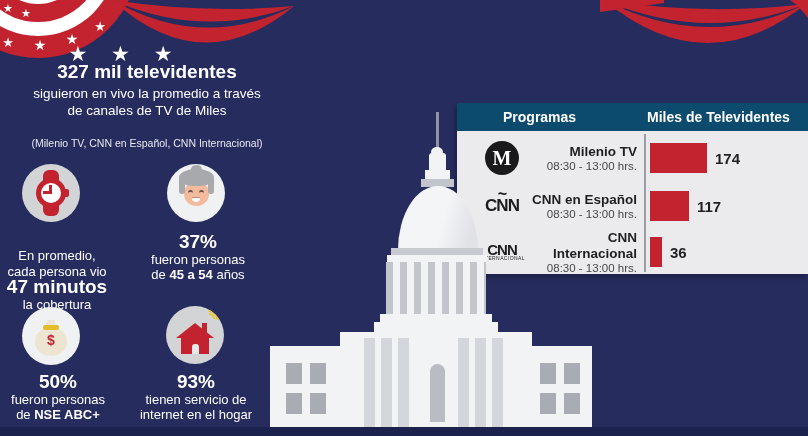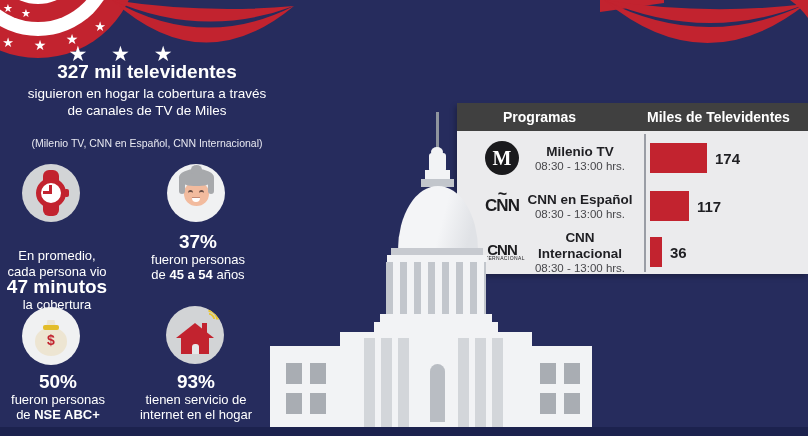--- a/index.html
+++ b/index.html
@@ -88,36 +88,36 @@
   .stat strong{font-size:19px;}
   .stat .b{font-weight:bold;}
   .st-watch{left:0;top:248px;width:114px;}
   .st-age{left:138px;top:234px;width:120px;}
   .st-nse{left:0;top:374px;width:116px;}
   .st-internet{left:134px;top:374px;width:124px;}
 
   
   .panel{position:absolute;left:457px;top:103px;width:351px;height:171px;background:#ebebed;
          z-index:4;box-shadow:-2px 3px 5px rgba(0,0,0,.25);}
-  .panel-header{position:absolute;left:0;top:0;width:100%;height:28px;background:#404040;}
+  .panel-header{position:absolute;left:0;top:0;width:100%;height:28px;background:#0c4a6e;}
   .panel-header span{position:absolute;color:#fff;font-weight:bold;font-size:14px;top:6px;}
   .ph-col1{left:46px;} .ph-col2{left:190px;}
   .axis{position:absolute;left:187px;top:31px;width:2px;height:138px;background:#9a9da5;}
   .crow{position:absolute;left:0;width:100%;height:46px;display:flex;align-items:center;}
   .crow-0{top:32px;} .crow-1{top:80px;} .crow-2{top:126px;}
   .logo-slot{width:42px;margin-left:24px;display:flex;align-items:center;justify-content:center;flex:none;}
   .milenio{width:34px;height:34px;border-radius:50%;background:#1a1a1d;color:#fff;
            display:flex;align-items:center;justify-content:center;
            font-family:"Liberation Serif","DejaVu Serif",serif;font-weight:bold;font-size:20px;}
   .cnn{position:relative;font-weight:bold;font-size:17px;letter-spacing:-1px;color:#1c1c1f;}
   .cnn .tilde{position:absolute;left:50%;top:-11px;transform:translateX(-50%);font-size:16px;}
   .cnn-int{text-align:center;color:#1c1c1f;}
   .cnn-int .cnn-word{font-weight:bold;font-size:15px;letter-spacing:-1px;display:block;line-height:13px;}
   .cnn-int .cnn-sub{display:block;font-size:5px;letter-spacing:.4px;line-height:5px;}
-  .labels{width:114px;text-align:center;flex:none;}
+  .labels{width:114px;text-align:right;flex:none;}
   .prog{font-weight:bold;font-size:13.5px;color:#1f1f23;line-height:16px;}
   .time{font-size:11.5px;color:#47474b;line-height:13px;}
   .bar{height:30px;background:#c2232f;margin-left:13px;flex:none;}
   .val{margin-left:8px;font-weight:bold;font-size:15px;color:#1f1f23;}
 
   
   .building{position:absolute;left:0;top:0;width:808px;height:436px;z-index:5;pointer-events:none;}
   .bpart{position:absolute;}
   .spire{left:436px;top:112px;width:3px;height:40px;background:#8f959e;}
   .knob{left:431px;top:147px;width:12px;height:10px;background:#f2f3f5;border-radius:50%;}
@@ -170,21 +170,21 @@
     <path d="M4,0 Q105,44 206,4 Q105,16 4,0 Z" fill="#c2232f"></path>
     <path d="M4,0 Q105,84 206,4 Q105,52 4,0 Z" fill="#c2232f"></path>
     <path d="M190,0 L208,0 L208,18 Q200,7 190,0 Z" fill="#c2232f"></path>
   </svg>
 
 
   <div class="stars-row">★ ★ ★</div>
 
   <div class="intro">
     <div class="intro-headline">327 mil televidentes</div>
-    <div class="intro-line">siguieron en hogar la cobertura a través</div>
+    <div class="intro-line">siguieron en vivo la promedio a través</div>
     <div class="intro-line">de canales de TV de Miles</div>
     <div class="intro-note">(Milenio TV, CNN en Español, CNN Internacional)</div>
   </div>
 
   <div class="icon-circle gray-c ic-watch">
     <div class="w-strap"></div>
     <div class="w-face"></div>
     <div class="w-hand-v"></div>
     <div class="w-hand-h"></div>
     <div class="w-crown"></div>

